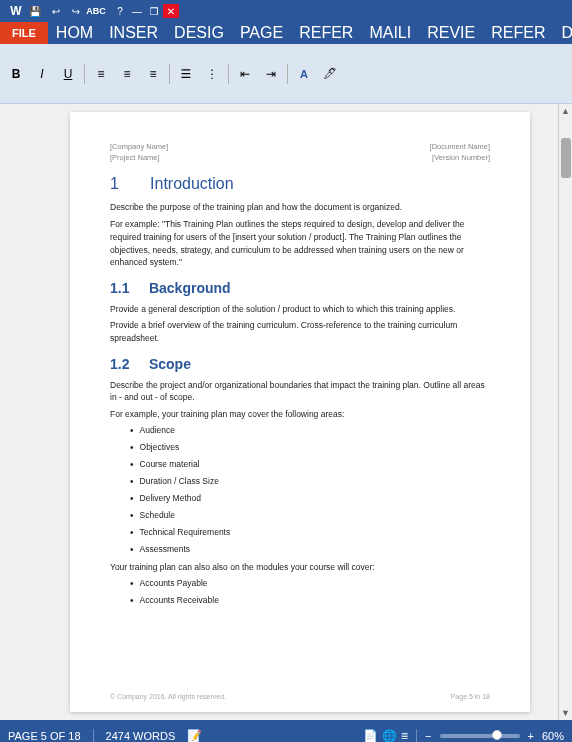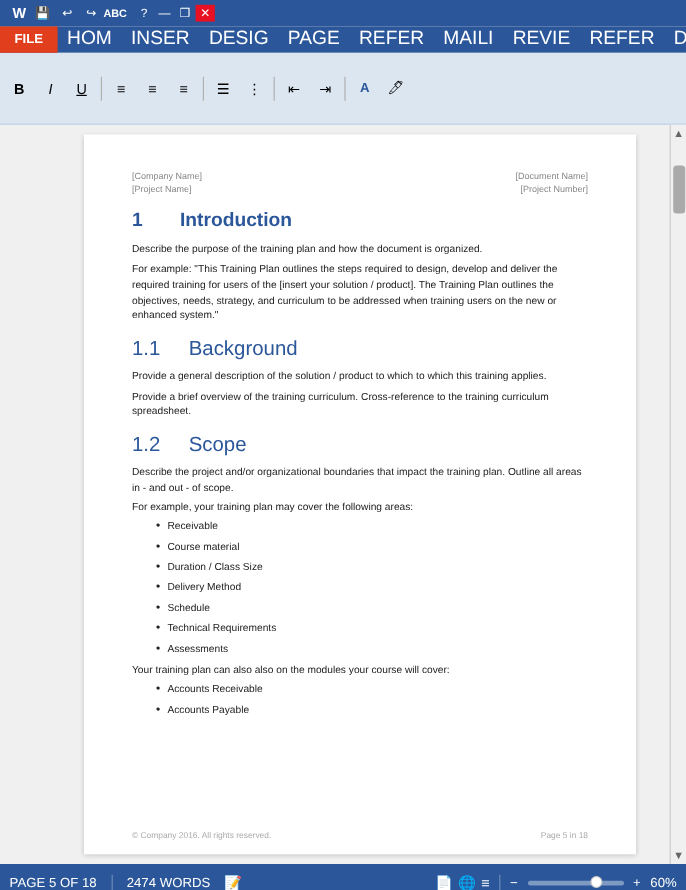--- a/index.html
+++ b/index.html
@@ -145,22 +145,22 @@
       color: #666;
       cursor: pointer;
     }
 
     
     .doc-header { display: flex; justify-content: space-between; margin-bottom: 8px; }
     .doc-header-left { color: #888; font-size: 7.5px; }
     .doc-header-right { color: #888; font-size: 7.5px; text-align: right; }
 
     
-    .heading1 { color: #2b579a; font-size: 16px; font-weight: bold; margin: 10px 0 6px 0; }
-    .heading2 { color: #2b579a; font-size: 17px; font-weight: normal; margin: 10px 0 4px 0; }
+    .heading1 { color: #2b579a; font-size: 16px; font-weight: normal; margin: 10px 0 6px 0; }
+    .heading2 { color: #2b579a; font-size: 14px; font-weight: bold; margin: 10px 0 4px 0; }
 
     
     .body-text { font-size: 8.5px; color: #222; margin-bottom: 4px; line-height: 1.5; }
 
     
     .bullet-list { margin: 2px 0 2px 20px; list-style: none; }
     .bullet-list li { font-size: 8.5px; color: #222; margin-bottom: 4px; display: flex; align-items: flex-start; gap: 6px; }
     .bullet-list li::before { content: '•'; color: #222; font-size: 10px; flex-shrink: 0; margin-top: -1px; }
 
     
@@ -270,21 +270,21 @@
   <div class="doc-scroll">
     <div class="doc-page">
 
       <div class="doc-header">
         <div class="doc-header-left">
           <div>[Company Name]</div>
           <div>[Project Name]</div>
         </div>
         <div class="doc-header-right">
           <div>[Document Name]</div>
-          <div>[Project Number]</div>
+          <div>[Version Number]</div>
         </div>
       </div>
 
       <h1 class="heading1">
         <span>1</span>
         &nbsp;&nbsp;&nbsp;&nbsp;&nbsp;
         <span>Introduction</span>
       </h1>
       <p class="body-text">Describe the purpose of the training plan and how the document is organized.</p>
       <p class="body-text">For example: "This Training Plan outlines the steps required to design, develop and deliver the required training for users of the [insert your solution / product]. The Training Plan outlines the objectives, needs, strategy, and curriculum to be addressed when training users on the new or enhanced system."</p>
@@ -300,21 +300,24 @@
       <h2 class="heading2">
         <span>1.2</span>
         &nbsp;&nbsp;&nbsp;
         <span>Scope</span>
       </h2>
       <p class="body-text">Describe the project and/or organizational boundaries that impact the training plan. Outline all areas in - and out - of scope.</p>
       <p class="body-text">For example, your training plan may cover the following areas:</p>
 
       <ul class="bullet-list">
         <li>
-            <span>Receivable</span>
+            <span>Audience</span>
+          </li>
+        <li>
+            <span>Objectives</span>
           </li>
         <li>
             <span>Course material</span>
           </li>
         <li>
             <span>Duration / Class Size</span>
           </li>
         <li>
             <span>Delivery Method</span>
           </li>
@@ -326,24 +329,24 @@
           </li>
         <li>
             <span>Assessments</span>
           </li>
       </ul>
 
       <p class="body-text">Your training plan can also also on the modules your course will cover:</p>
 
       <ul class="bullet-list">
         <li>
+            <span>Accounts Payable</span>
+          </li>
+        <li>
             <span>Accounts Receivable</span>
-          </li>
-        <li>
-            <span>Accounts Payable</span>
           </li>
       </ul>
 
       <div class="doc-footer">
         <span>© Company 2016. All rights reserved.</span>
         <span>Page 5 in 18</span>
       </div>
     </div>
   </div>
 

